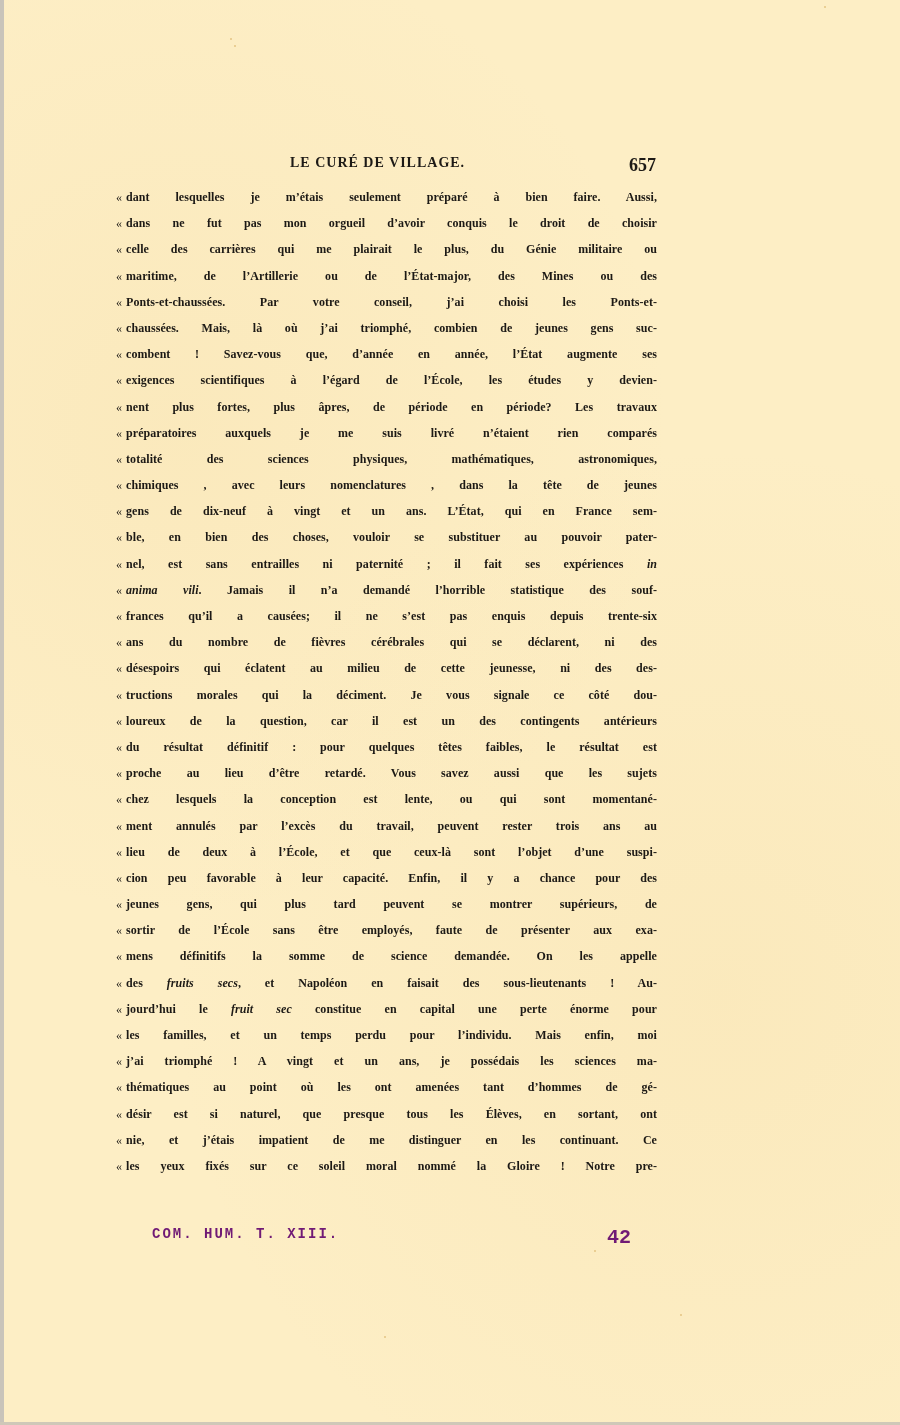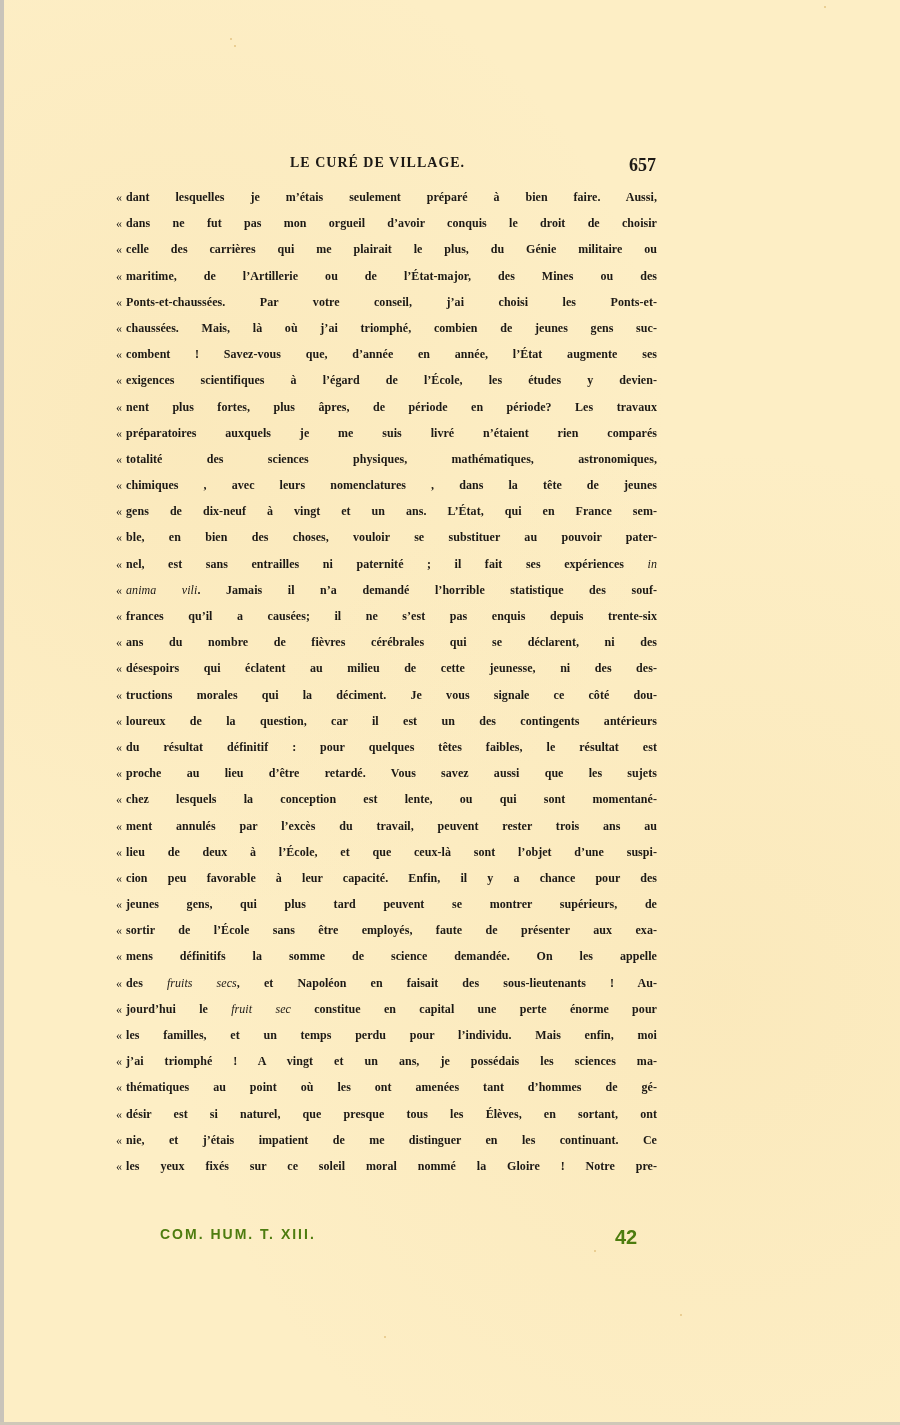--- a/index.html
+++ b/index.html
@@ -80,31 +80,31 @@
       text-align-last: justify;
       font-weight: 600;
       letter-spacing: 0.05px;
     }
     .line .q {
       font-weight: normal;
       margin-right: 4px;
     }
     .line em {
       font-style: italic;
-      font-weight: normal;
+      font-weight: bold;
     }
     .signature-line {
       position: absolute;
       top: 1226px;
-      left: 160px;
+      left: 152px;
       width: 480px;
       height: 22px;
-      font-family: Liberation Sans, sans-serif;
+      font-family: Liberation Mono, monospace;
       font-weight: bold;
-      color: #4d7c0f;
+      color: #701a75;
     }
     .signature {
       position: absolute;
       left: 0;
       top: 0;
       font-size: 14px;
       letter-spacing: 2px;
     }
     .sheet-number {
       position: absolute;

